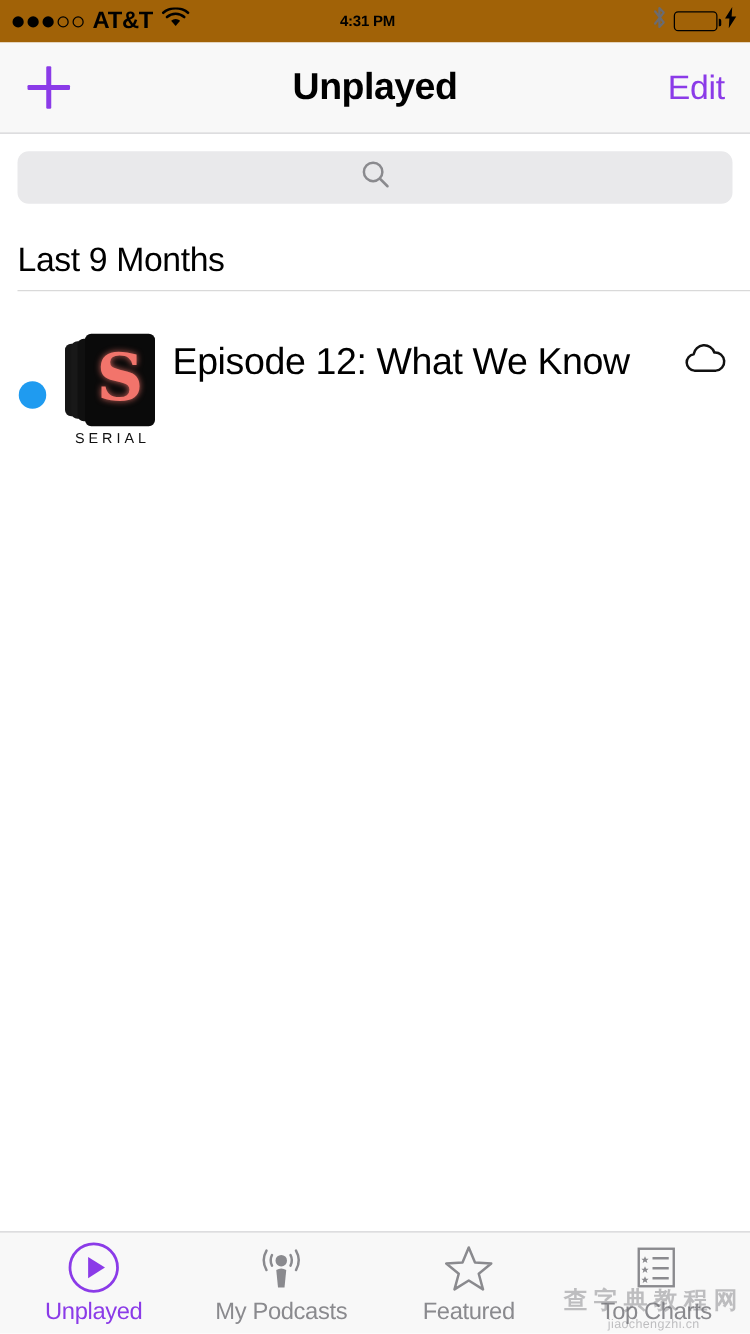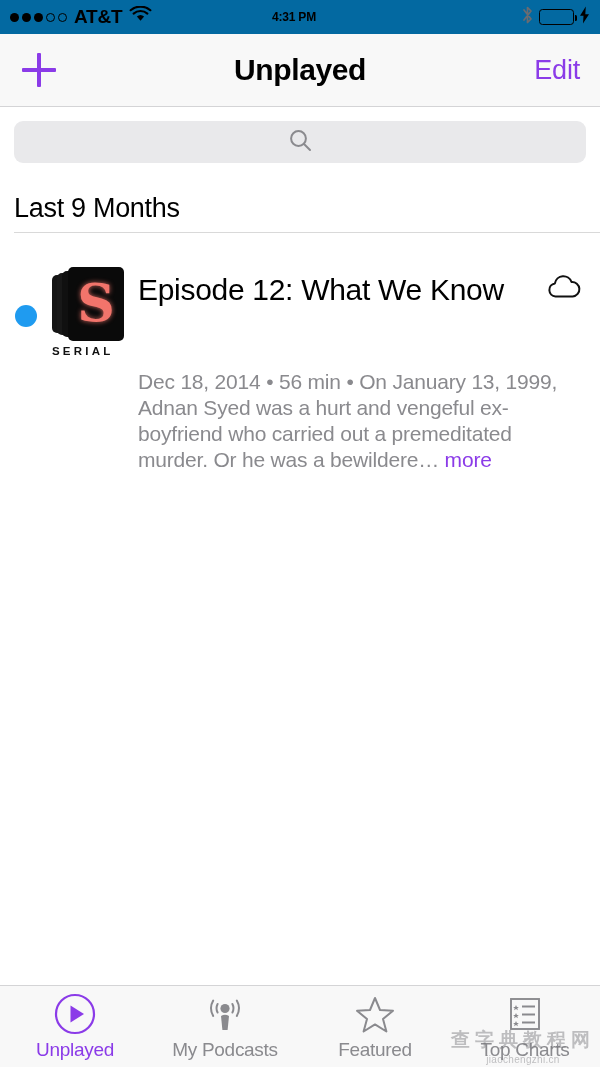--- a/index.html
+++ b/index.html
@@ -21,21 +21,21 @@
     position: relative;
     display: flex;
     flex-direction: column;
     background: #ffffff;
   }
 
   
   .status-bar {
     height: 34px;
     flex: 0 0 34px;
-    background: #0369a1;
+    background: #a16207;
     display: flex;
     align-items: center;
     padding: 0 10px;
     position: relative;
     font-size: 19px;
     font-weight: bold;
     color: #000;
   }
   .status-left {
     display: flex;
@@ -245,23 +245,24 @@
     font-size: 52px;
     font-weight: bold;
     color: #F2746B;
     line-height: 1;
     margin-top: -2px;
     text-shadow: 0 0 5px rgba(242,116,107,0.85);
   }
   .serial-word {
     margin-top: 2px;
     font-size: 11.5px;
-    font-weight: bold;
+    font-weight: normal;
     letter-spacing: 3.2px;
     color: #111;
+    text-align: center;
     width: 76px;
   }
 
   .ep-main { flex: 1 1 auto; min-width: 0; }
   .ep-titlerow {
     display: flex;
     align-items: flex-start;
   }
   .ep-title {
     flex: 1 1 auto;
@@ -432,21 +433,20 @@
 
     <div class="ep-main">
       <div class="ep-titlerow">
         <div class="ep-title">Episode 12: What We Know</div>
         <div class="cloud-btn">
           <svg width="36" height="28" viewBox="0 0 36 28">
             <path d="M9.5 23.5 a6.6 6.6 0 0 1 -0.6 -13.1 a8.6 8.6 0 0 1 16.6 -1.4 a6.2 6.2 0 0 1 1.2 14.5 Z" stroke="#111" stroke-width="2" fill="none" stroke-linejoin="round"></path>
           </svg>
         </div>
       </div>
-      <div class="ep-desc"><span>Dec 18, 2014 • 56 min • On January 13, 1999, Adnan Syed was a hurt and vengeful ex-boyfriend who carried out a premeditated murder. Or he was a bewildere…</span> <span class="more">more</span></div>
     </div>
   </div>
 
   <div class="spacer"></div>
 
   <div class="tab-bar">
 
     <div class="tab active">
       <span class="tab-icon">
         <svg width="44" height="44" viewBox="0 0 44 44">

